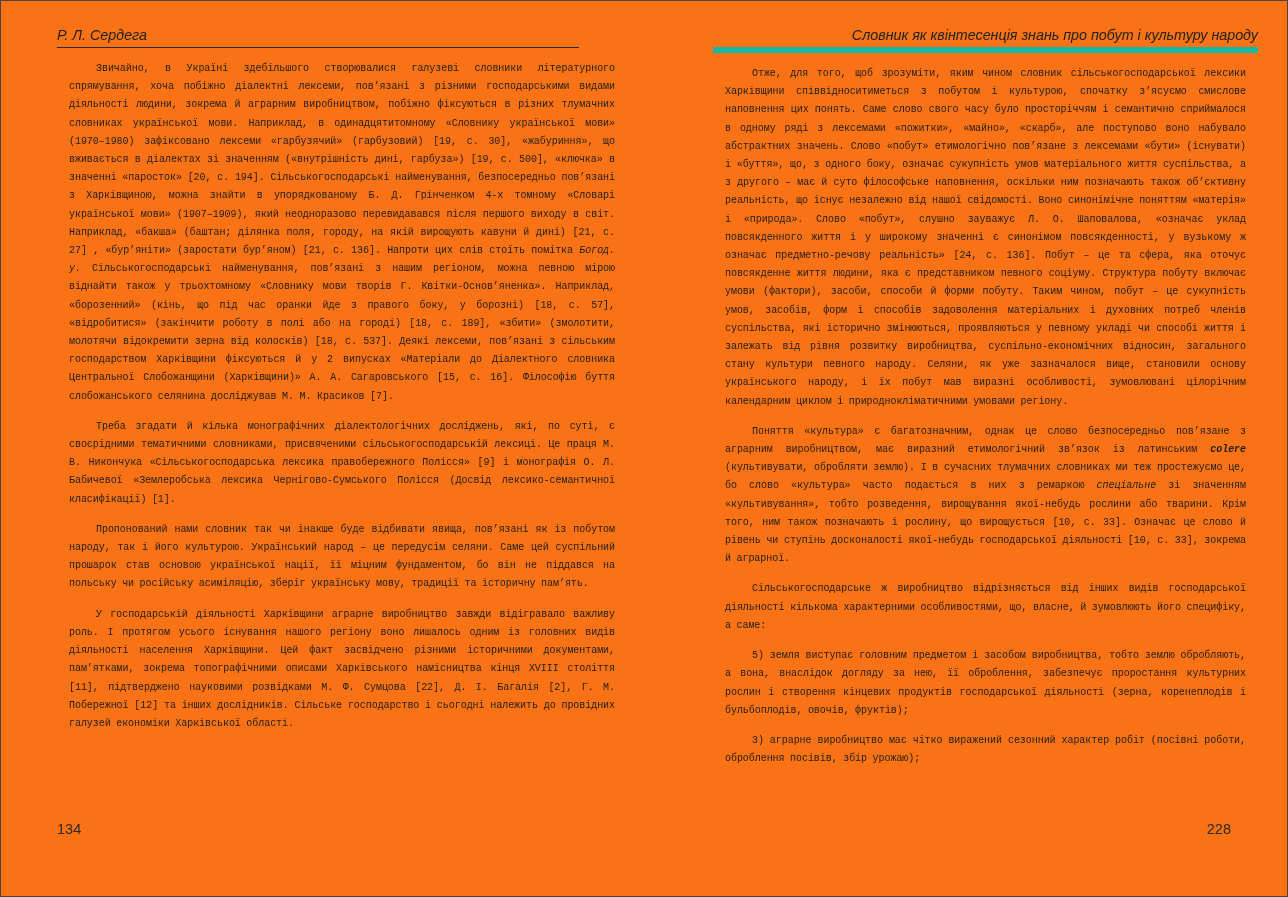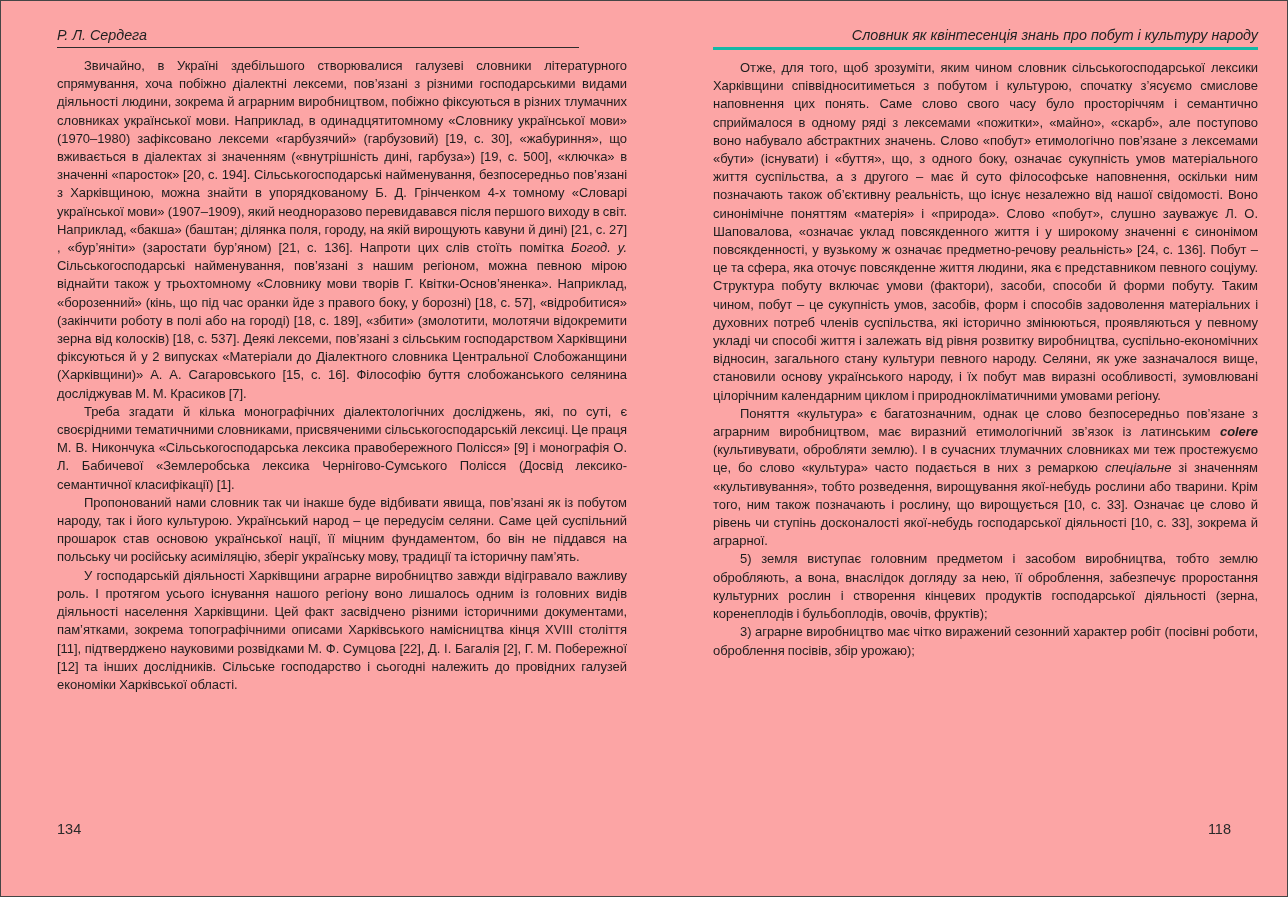--- a/index.html
+++ b/index.html
@@ -1,54 +1,55 @@
 <!DOCTYPE html>
 <html lang="uk"><head>
 <meta charset="utf-8">
 <style>
   html, body { margin: 0; padding: 0; background: #ffffff; }
   .spread {
     position: relative;
     width: 1286px;
     height: 895px;
     border: 1px solid #454545;
-    background: #fca5a5;
+    background: #f97316;
     font-family: "Liberation Sans", sans-serif;
     color: #1e1e1e;
     overflow: hidden;
     box-sizing: content-box;
   }
   .page {
     position: absolute;
     top: 26px;
   }
   .page-left  { left: 56px;  width: 570px; }
   .page-right { left: 712px; width: 545px; }
 
   .header-block { height: 17px; padding-bottom: 3px; }
   .header-rule-left  { border-bottom: 1px solid #2c2c2c; width: 522px; }
-  .header-rule-right { border-bottom: 3px solid #14b8a6; width: 545px; }
+  .header-rule-right { border-bottom: 6px solid #14b8a6; width: 545px; }
   .running-header {
     font-style: italic;
     font-size: 14.3px;
     line-height: 17px;
     white-space: nowrap;
     color: #222222;
   }
   .running-header.right { text-align: right; }
 
   .page-body { margin-top: 9px; }
   .para {
-    margin: 0;
+    margin: 12px;
     text-indent: 27px;
     text-align: justify;
-    font-size: 13px;
+    font-size: 10px;
     line-height: 18.2px;
     letter-spacing: -0.05px;
     word-spacing: -0.4px;
+    font-family: Liberation Mono, monospace;
   }
   .i  { font-style: italic; }
   .bi { font-style: italic; font-weight: bold; }
 
   .page-number {
     position: absolute;
     top: 820px;
     font-size: 14.5px;
     color: #2a2a2a;
   }
@@ -72,22 +73,23 @@
       </div>
   </div>
 
   <div class="page page-right">
     <div class="header-block header-rule-right">
       <div class="running-header right">Словник як квінтесенція знань про побут і культуру народу</div>
     </div>
     <div class="page-body">
         <p class="para"><span>Отже, для того, щоб зрозуміти, яким чином словник сільськогосподарської лексики Харківщини співвідноситиметься з побутом і культурою, спочатку з’ясуємо смислове наповнення цих понять. Саме слово свого часу було просторіччям і семантично сприймалося в одному ряді з лексемами «пожитки», «майно», «скарб», але поступово воно набувало абстрактних значень. Слово «побут» етимологічно пов’язане з лексемами «бути» (існувати) і «буття», що, з одного боку, означає сукупність умов матеріального життя суспільства, а з другого – має й суто філософське наповнення, оскільки ним позначають також об’єктивну реальність, що існує незалежно від нашої свідомості. Воно синонімічне поняттям «матерія» і «природа». Слово «побут», слушно зауважує Л. О. Шаповалова, «означає уклад повсякденного життя і у широкому значенні є синонімом повсякденності, у вузькому ж означає предметно-речову реальність» [24, с. 136]. Побут – це та сфера, яка оточує повсякденне життя людини, яка є представником певного соціуму. Структура побуту включає умови (фактори), засоби, способи й форми побуту. Таким чином, побут – це сукупність умов, засобів, форм і способів задоволення матеріальних і духовних потреб членів суспільства, які історично змінюються, проявляються у певному укладі чи способі життя і залежать від рівня розвитку виробництва, суспільно-економічних відносин, загального стану культури певного народу. Селяни, як уже зазначалося вище, становили основу українського народу, і їх побут мав виразні особливості, зумовлювані цілорічним календарним циклом і природнокліматичними умовами регіону.</span></p>
         <p class="para"><span>Поняття «культура» є багатозначним, однак це слово безпосередньо пов’язане з аграрним виробництвом, має виразний етимологічний зв’язок із латинським </span><span class="bi">colere</span><span> (культивувати, обробляти землю). І в сучасних тлумачних словниках ми теж простежуємо це, бо слово «культура» часто подається в них з ремаркою </span><span class="i">спеціальне</span><span> зі значенням «культивування», тобто розведення, вирощування якої-небудь рослини або тварини. Крім того, ним також позначають і рослину, що вирощується [10, с. 33]. Означає це слово й рівень чи ступінь досконалості якої-небудь господарської діяльності [10, с. 33], зокрема й аграрної.</span></p>
+        <p class="para"><span>Сільськогосподарське ж виробництво відрізняється від інших видів господарської діяльності кількома характерними особливостями, що, власне, й зумовлюють його специфіку, а саме:</span></p>
         <p class="para"><span>5) земля виступає головним предметом і засобом виробництва, тобто землю обробляють, а вона, внаслідок догляду за нею, її оброблення, забезпечує проростання культурних рослин і створення кінцевих продуктів господарської діяльності (зерна, коренеплодів і бульбоплодів, овочів, фруктів);</span></p>
         <p class="para"><span>3) аграрне виробництво має чітко виражений сезонний характер робіт (посівні роботи, оброблення посівів, збір урожаю);</span></p>
       </div>
   </div>
 
   <div class="page-number page-number-left">134</div>
 
-  <div class="page-number page-number-right">118</div>
+  <div class="page-number page-number-right">228</div>
 
 </div>
 
 </body></html>

